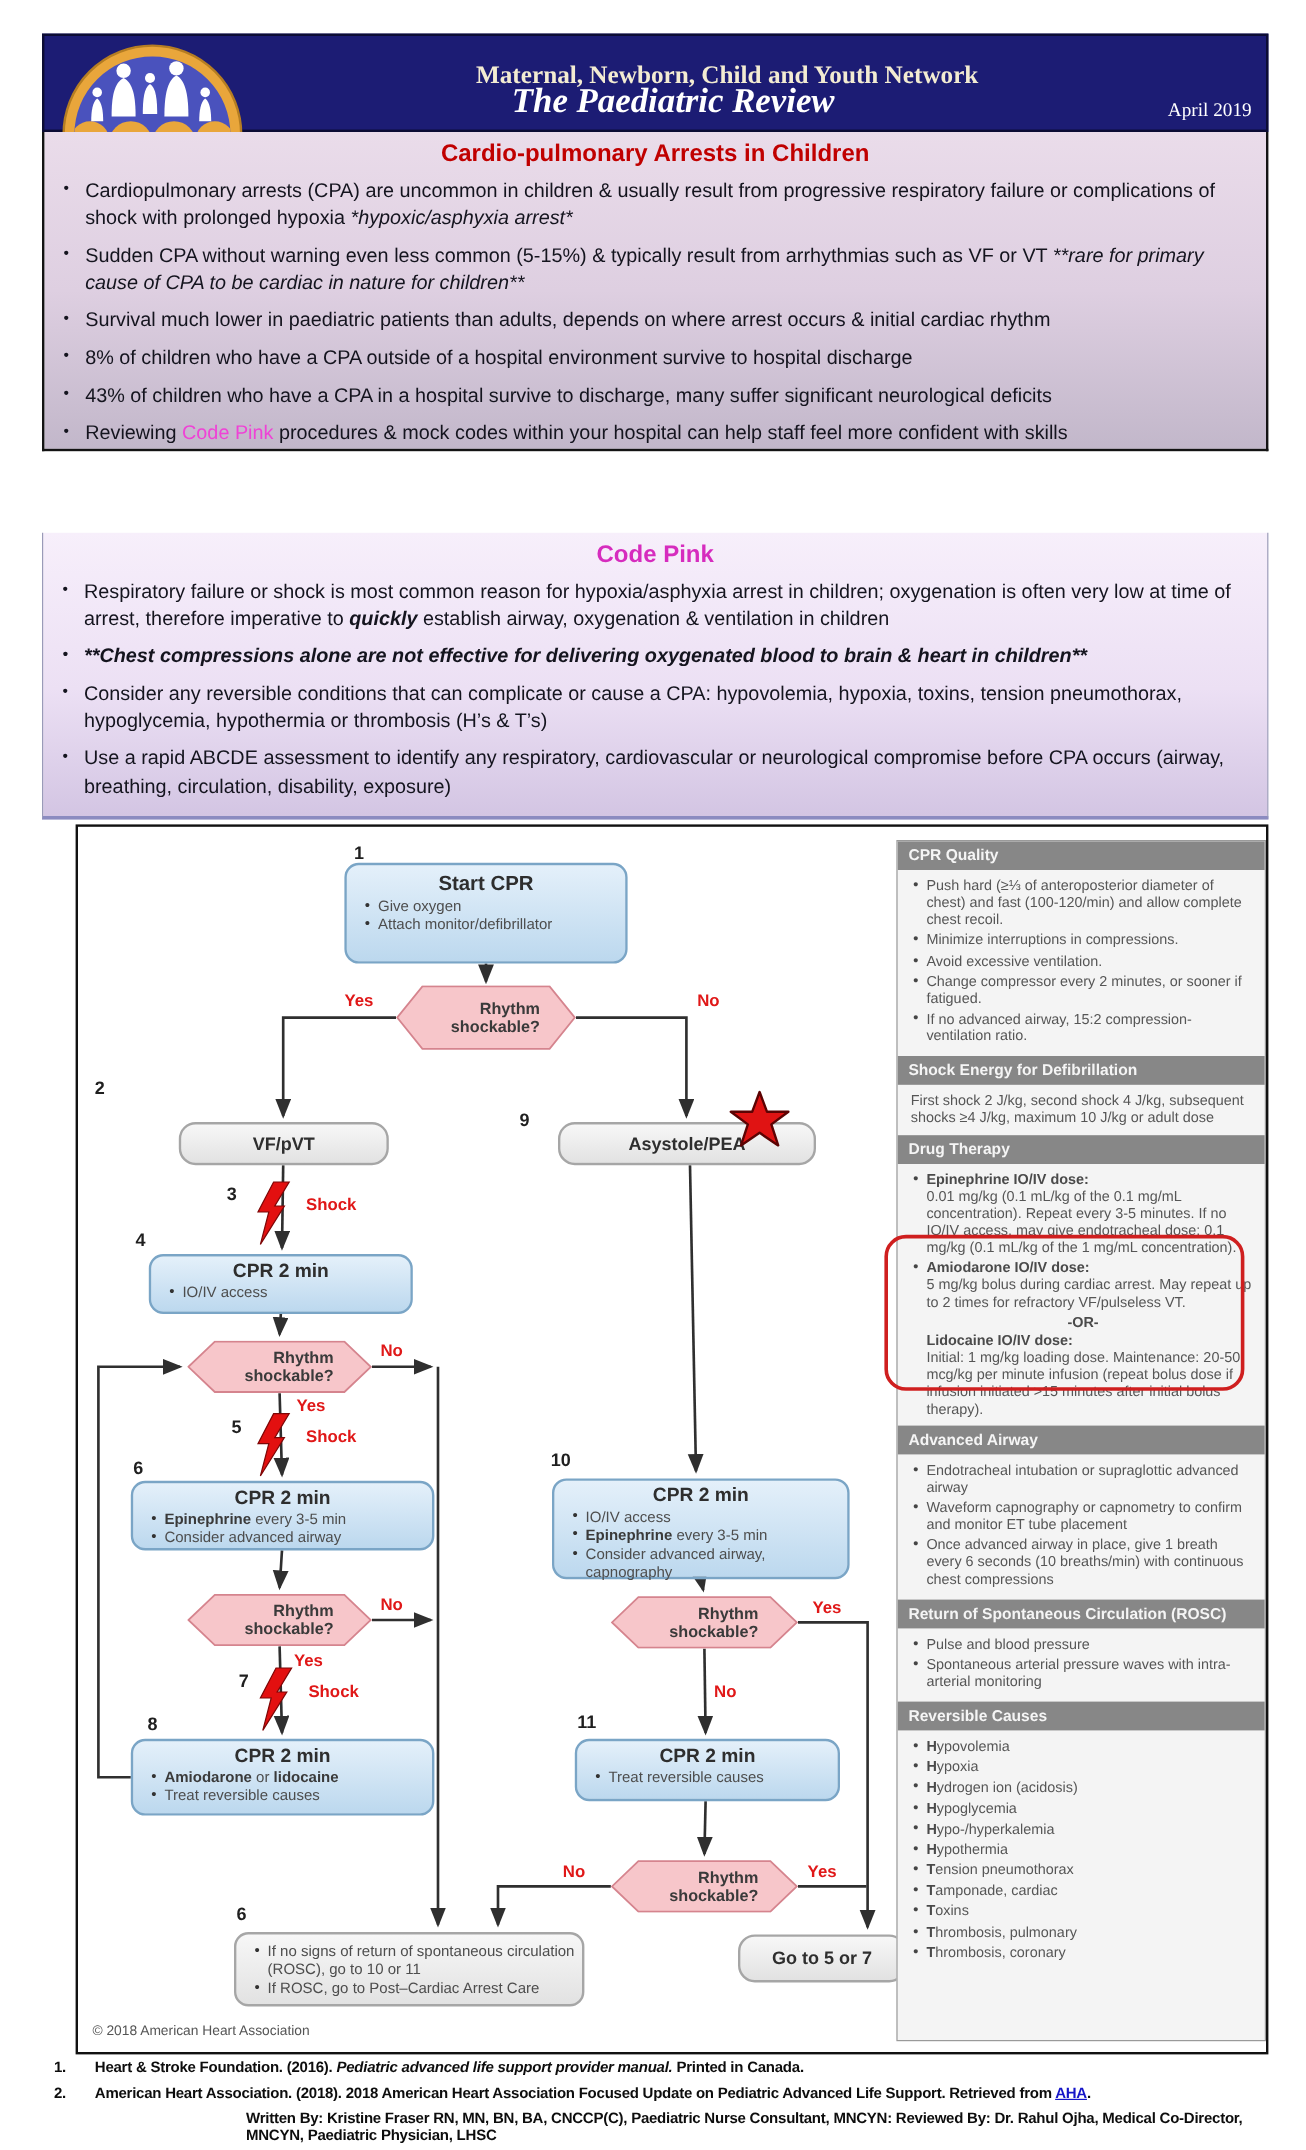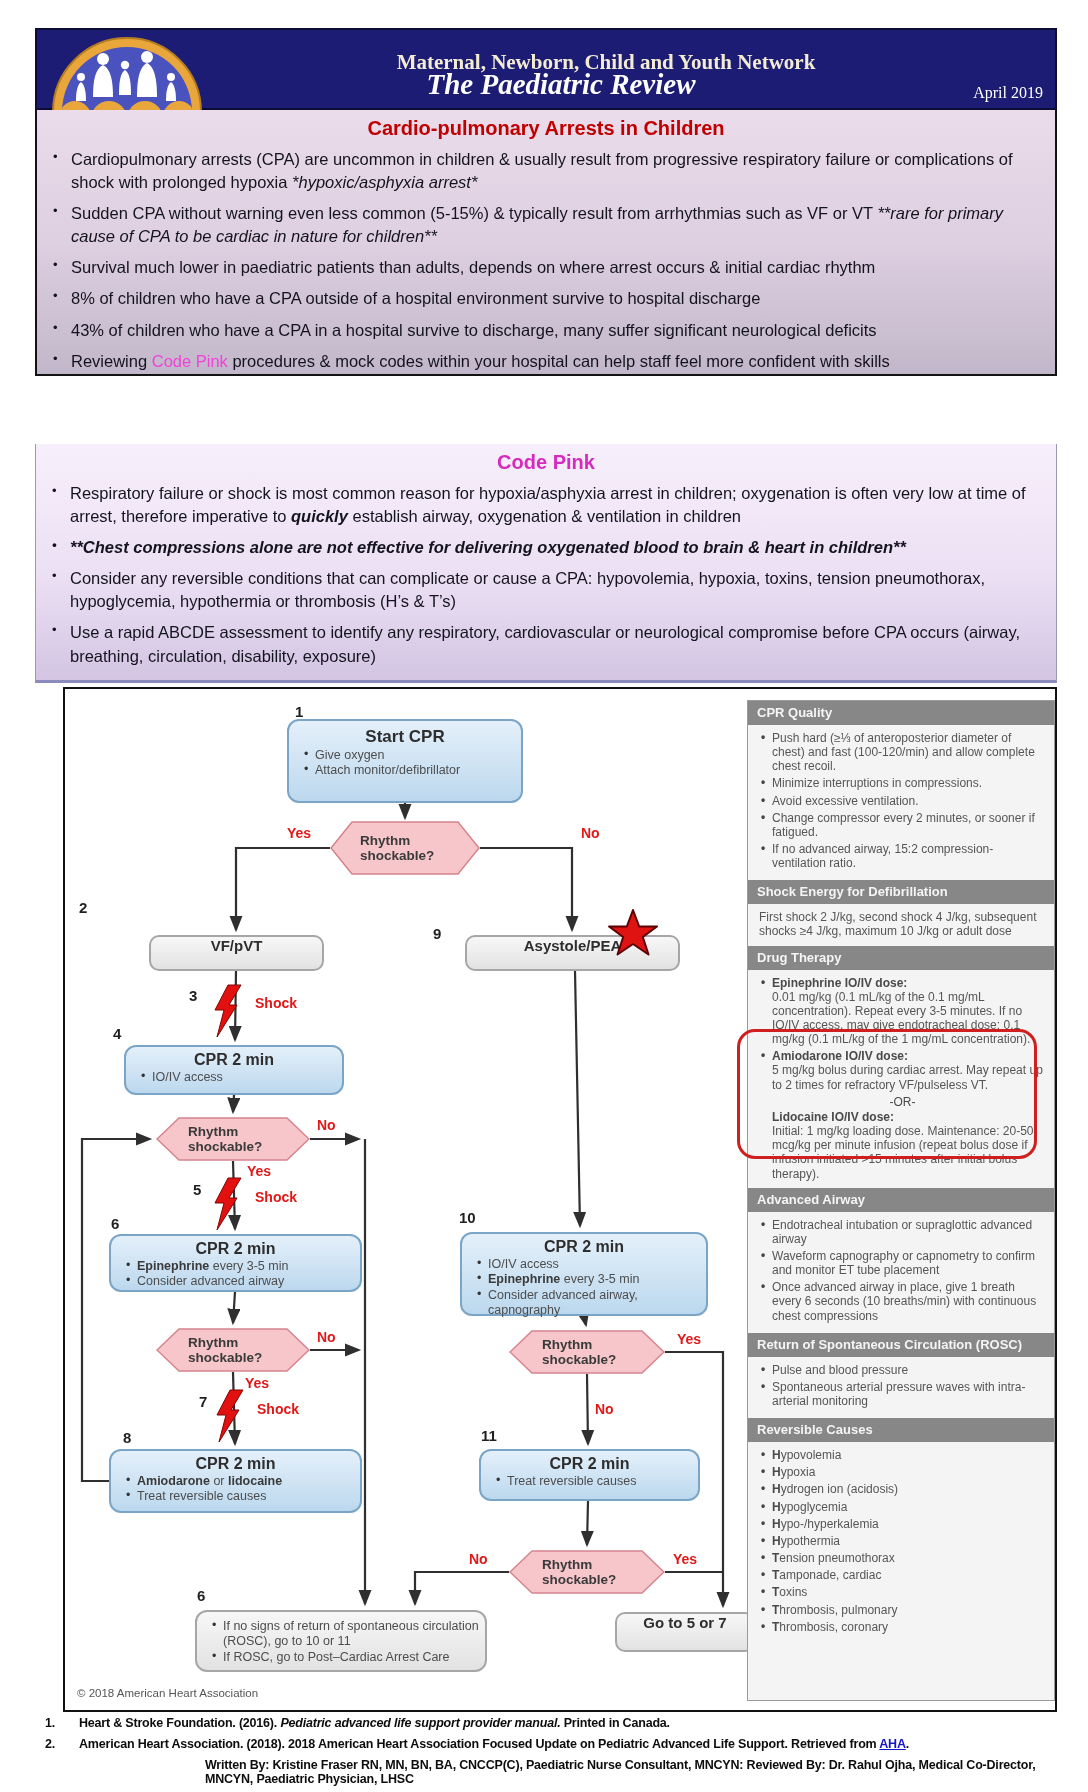--- a/index.html
+++ b/index.html
@@ -36,46 +36,46 @@
        background:linear-gradient(180deg,#f7effb 0%,#ece0f4 55%,#d3c5e3 100%);
        border-bottom:3px solid #8b8bc0;border-left:1px solid #9a9ab8;border-right:1px solid #9a9ab8;
        overflow:hidden;}
   
   .panel{position:absolute;left:63px;top:687px;width:994px;height:1025px;background:#ffffff;
        border:2px solid #111;box-sizing:border-box;}
   .panel svg.arrows{position:absolute;left:0;top:0;z-index:1;}
   .node{position:absolute;box-sizing:border-box;z-index:2;}
   .blue{background:linear-gradient(180deg,#e4f0fa 0%,#bcd8ee 100%);border:2px solid #7aa5c6;border-radius:12px;}
   .grayb{background:linear-gradient(180deg,#f7f7f7 0%,#e2e2e2 100%);border:2px solid #a6a6a6;border-radius:14px;}
-  .ctr{display:flex;justify-content:center;font-weight:bold;font-size:15px;color:#2e2e2e;border-radius:10px;}
+  .ctr{display:flex;align-items:center;justify-content:center;font-weight:bold;font-size:15px;color:#2e2e2e;}
   .nd-title{text-align:center;font-weight:bold;font-size:16px;color:#2e2e2e;margin-top:4px;}
   .big-title{font-size:17px;margin-top:6px;}
   ul.nd{list-style:none;margin:1px 0 0 0;padding:0 6px 0 26px;}
   ul.nd li{position:relative;font-size:12.5px;color:#4d4d4d;line-height:1.22;text-align:left;}
   ul.nd li::before{content:"•";position:absolute;left:-11px;top:-1px;color:#333;}
   .b{font-weight:bold;color:#3a3a3a;}
   .num{position:absolute;font-weight:bold;font-size:15px;color:#1f1f1f;z-index:3;}
   .rl{position:absolute;font-weight:bold;font-size:14px;color:#e01818;z-index:3;}
   .hex{position:absolute;z-index:2;}
   .hex svg{position:absolute;left:0;top:0;}
   .hex-lbl{position:absolute;inset:0;display:flex;align-items:center;justify-content:center;
-       font-weight:bold;font-size:13.5px;color:#3a3a3a;line-height:1.12;text-align:left;}
+       font-weight:bold;font-size:13.5px;color:#3a3a3a;line-height:1.12;text-align:right;}
   .hex-lbl span{width:90px;}
   .copyright{position:absolute;left:12px;top:998px;font-size:11.5px;color:#555;z-index:2;}
   
   .sidebar{position:absolute;left:682px;top:11px;width:308px;height:1001px;background:#f4f4f4;
        border:1px solid #9a9a9a;box-sizing:border-box;overflow:hidden;z-index:2;}
   .sb-h{background:#878787;color:#f5f5f5;font-weight:bold;font-size:13px;padding:5px 9px 4px 9px;line-height:1.15;}
   .sb-b{padding:6px 8px 7px 11px;font-size:12px;color:#565656;line-height:1.18;}
   ul.sb{list-style:none;margin:0;padding:0 0 0 13px;}
   ul.sb li{position:relative;margin-bottom:3px;}
   ul.sb li::before{content:"•";position:absolute;left:-11px;top:-1px;color:#454545;font-weight:bold;}
   .bld{font-weight:bold;color:#4a4a4a;}
   .blk{display:block;}
-  .or-line{text-align:center;font-weight:normal;color:#4a4a4a;margin:1px 0;}
+  .or-line{text-align:center;font-weight:bold;color:#4a4a4a;margin:1px 0;}
   .lido{padding-left:13px;margin-top:1px;}
   
   .star{position:absolute;left:542px;top:218px;width:52px;height:52px;z-index:6;}
   .redrect{position:absolute;left:672px;top:340px;width:300px;height:130px;border:3px solid #cf1f1f;
        border-radius:18px;box-sizing:border-box;z-index:6;}
   
   .footer{position:absolute;left:35px;top:1716px;width:1022px;font-weight:bold;letter-spacing:-0.2px;}
   .ref{display:flex;font-size:12.5px;color:#0d0d0d;margin-bottom:7px;}
   .rnum{width:44px;padding-left:10px;box-sizing:border-box;}
   .ref-it{font-style:italic;}

